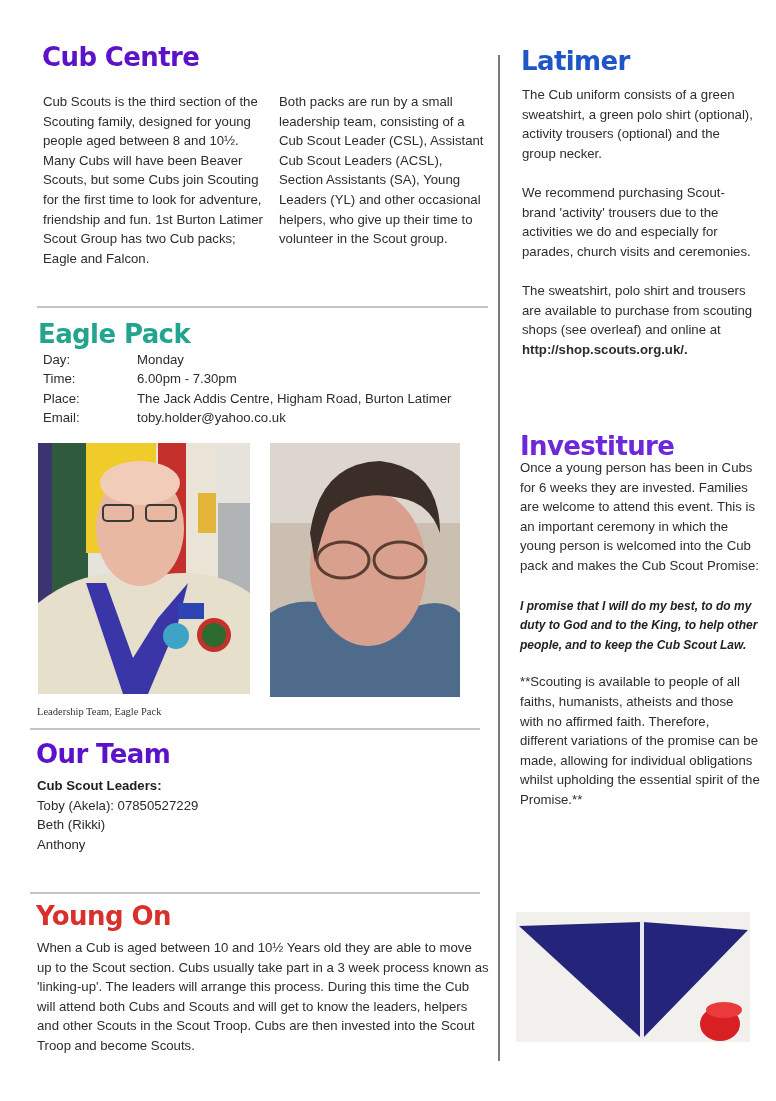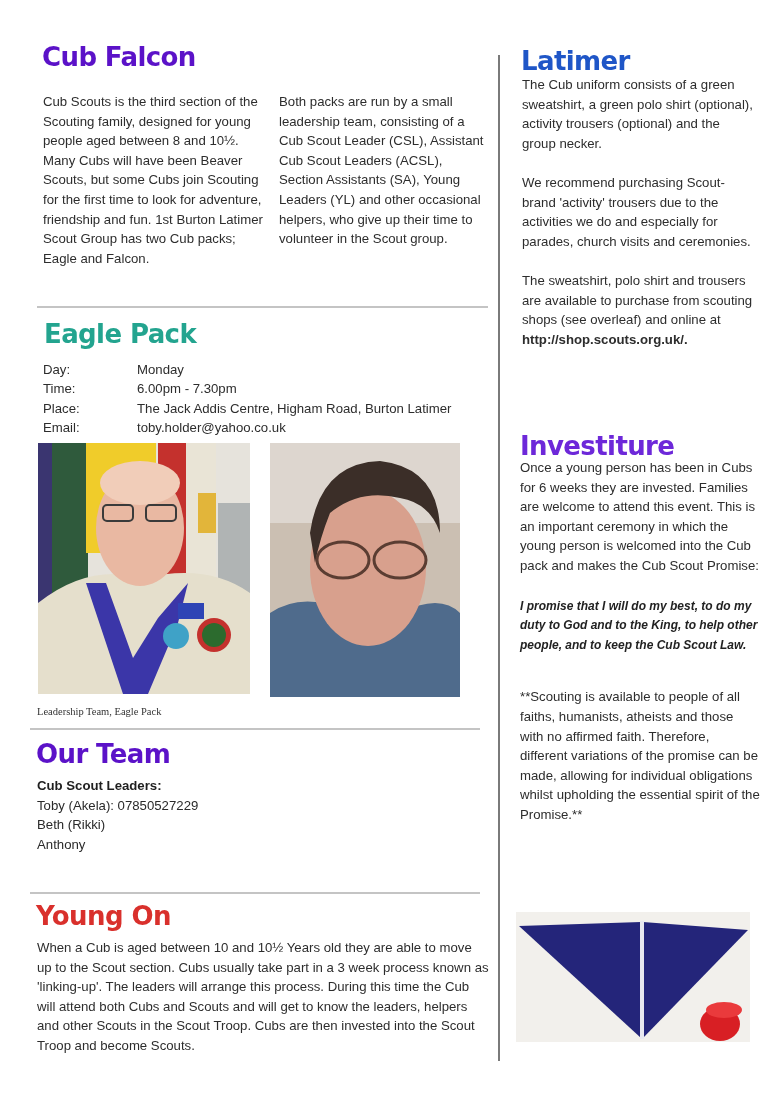--- a/index.html
+++ b/index.html
@@ -19,28 +19,28 @@
   .info-row { display: flex; font-size: 13.2px; line-height: 19.4px; color: #2d2d2d; }
   .info-row .lbl { width: 94px; }
   .caption { font-size: 10.5px; color: #333; font-family: Liberation Serif, serif; }
   .bold { font-weight: bold; color: #1f1f1f; }
   .promise { font-style: italic; font-weight: bold; font-size: 12px; line-height: 19.6px; color: #222; margin: 0; }
   .photo { position: absolute; overflow: hidden; }
 </style>
 </head>
 <body>
 
-<h1 class="sec purple abs" style="left:42px; top:41px;">Cub Falcon</h1>
+<h1 class="sec purple abs" style="left:42px; top:41px;">Cub Centre</h1>
 <p class="body abs" style="left:43px; top:92px; width:222px;">Cub Scouts is the third section of the Scouting family, designed for young people aged between 8 and 10½. Many Cubs will have been Beaver Scouts, but some Cubs join Scouting for the first time to look for adventure, friendship and fun. 1st Burton Latimer Scout Group has two Cub packs; Eagle and Falcon.</p>
 <p class="body abs" style="left:279px; top:92px; width:210px;">Both packs are run by a small leadership team, consisting of a Cub Scout Leader (CSL), Assistant Cub Scout Leaders (ACSL), Section Assistants (SA), Young Leaders (YL) and other occasional helpers, who give up their time to volunteer in the Scout group.</p>
 
 <div class="rule" style="left:37px; top:306px; width:451px;"></div>
 
-<h1 class="sec teal abs" style="left:44px; top:318px;">Eagle Pack</h1>
-<div class="abs" style="left:43px; top:360px; width:450px;">
+<h1 class="sec teal abs" style="left:38px; top:318px;">Eagle Pack</h1>
+<div class="abs" style="left:43px; top:350px; width:450px;">
   <div class="info-row">
     <span class="lbl">Day:</span>
     <span>Monday</span>
   </div>
   <div class="info-row">
     <span class="lbl">Time:</span>
     <span>6.00pm - 7.30pm</span>
   </div>
   <div class="info-row">
     <span class="lbl">Place:</span>
@@ -100,32 +100,32 @@
 </div>
 
 <div class="rule" style="left:30px; top:892px; width:450px;"></div>
 
 <h1 class="sec red abs" style="left:36px; top:900px;">Young On</h1>
 <p class="body abs" style="left:37px; top:938px; width:452px;">When a Cub is aged between 10 and 10½ Years old they are able to move up to the Scout section. Cubs usually take part in a 3 week process known as 'linking-up'. The leaders will arrange this process. During this time the Cub will attend both Cubs and Scouts and will get to know the leaders, helpers and other Scouts in the Scout Troop. Cubs are then invested into the Scout Troop and become Scouts.</p>
 
 <div class="vrule" style="left:498px; top:55px; height:1006px;"></div>
 
 <h1 class="sec blue abs" style="left:521px; top:45px;">Latimer</h1>
-<div class="abs" style="left:522px; top:75px; width:235px;">
+<div class="abs" style="left:522px; top:85px; width:235px;">
   <p class="body">The Cub uniform consists of a green sweatshirt, a green polo shirt (optional), activity trousers (optional) and the group necker.</p>
   <p class="body" style="margin-top:19.6px;">We recommend purchasing Scout-brand 'activity' trousers due to the activities we do and especially for parades, church visits and ceremonies.</p>
   <p class="body" style="margin-top:19.6px;">The sweatshirt, polo shirt and trousers are available to purchase from scouting shops (see overleaf) and online at</p>
   <p class="body bold">http://shop.scouts.org.uk/.</p>
 </div>
 
 <h1 class="sec green abs" style="left:520px; top:430px;">Investiture</h1>
 <div class="abs" style="left:520px; top:458px; width:240px;">
   <p class="body">Once a young person has been in Cubs for 6 weeks they are invested. Families are welcome to attend this event. This is an important ceremony in which the young person is welcomed into the Cub pack and makes the Cub Scout Promise:</p>
   <p class="promise" style="margin-top:21px;">I promise that I will do my best, to do my duty to God and to the King, to help other people, and to keep the Cub Scout Law.</p>
-  <p class="body" style="margin-top:32px;">**Scouting is available to people of all faiths, humanists, atheists and those with no affirmed faith. Therefore, different variations of the promise can be made, allowing for  individual obligations whilst upholding the essential spirit of the Promise.**</p>
+  <p class="body" style="margin-top:17px;">**Scouting is available to people of all faiths, humanists, atheists and those with no affirmed faith. Therefore, different variations of the promise can be made, allowing for  individual obligations whilst upholding the essential spirit of the Promise.**</p>
 </div>
 
 <div class="photo" style="left:516px; top:912px; width:234px; height:130px; background:#f1efec;">
   <svg width="234" height="130" viewBox="0 0 234 130">
     <rect width="234" height="130" fill="#f2f0ec"></rect>
     <polygon points="3,14 125,10 125,126" fill="#24257a"></polygon>
     <polygon points="127,10 232,18 127,126" fill="#24257a"></polygon>
     <rect x="124" y="9" width="4" height="118" fill="#e8e8f0"></rect>
     <ellipse cx="204" cy="112" rx="20" ry="17" fill="#d81f24"></ellipse>
     <ellipse cx="208" cy="98" rx="18" ry="8" fill="#ea3a3c"></ellipse>

